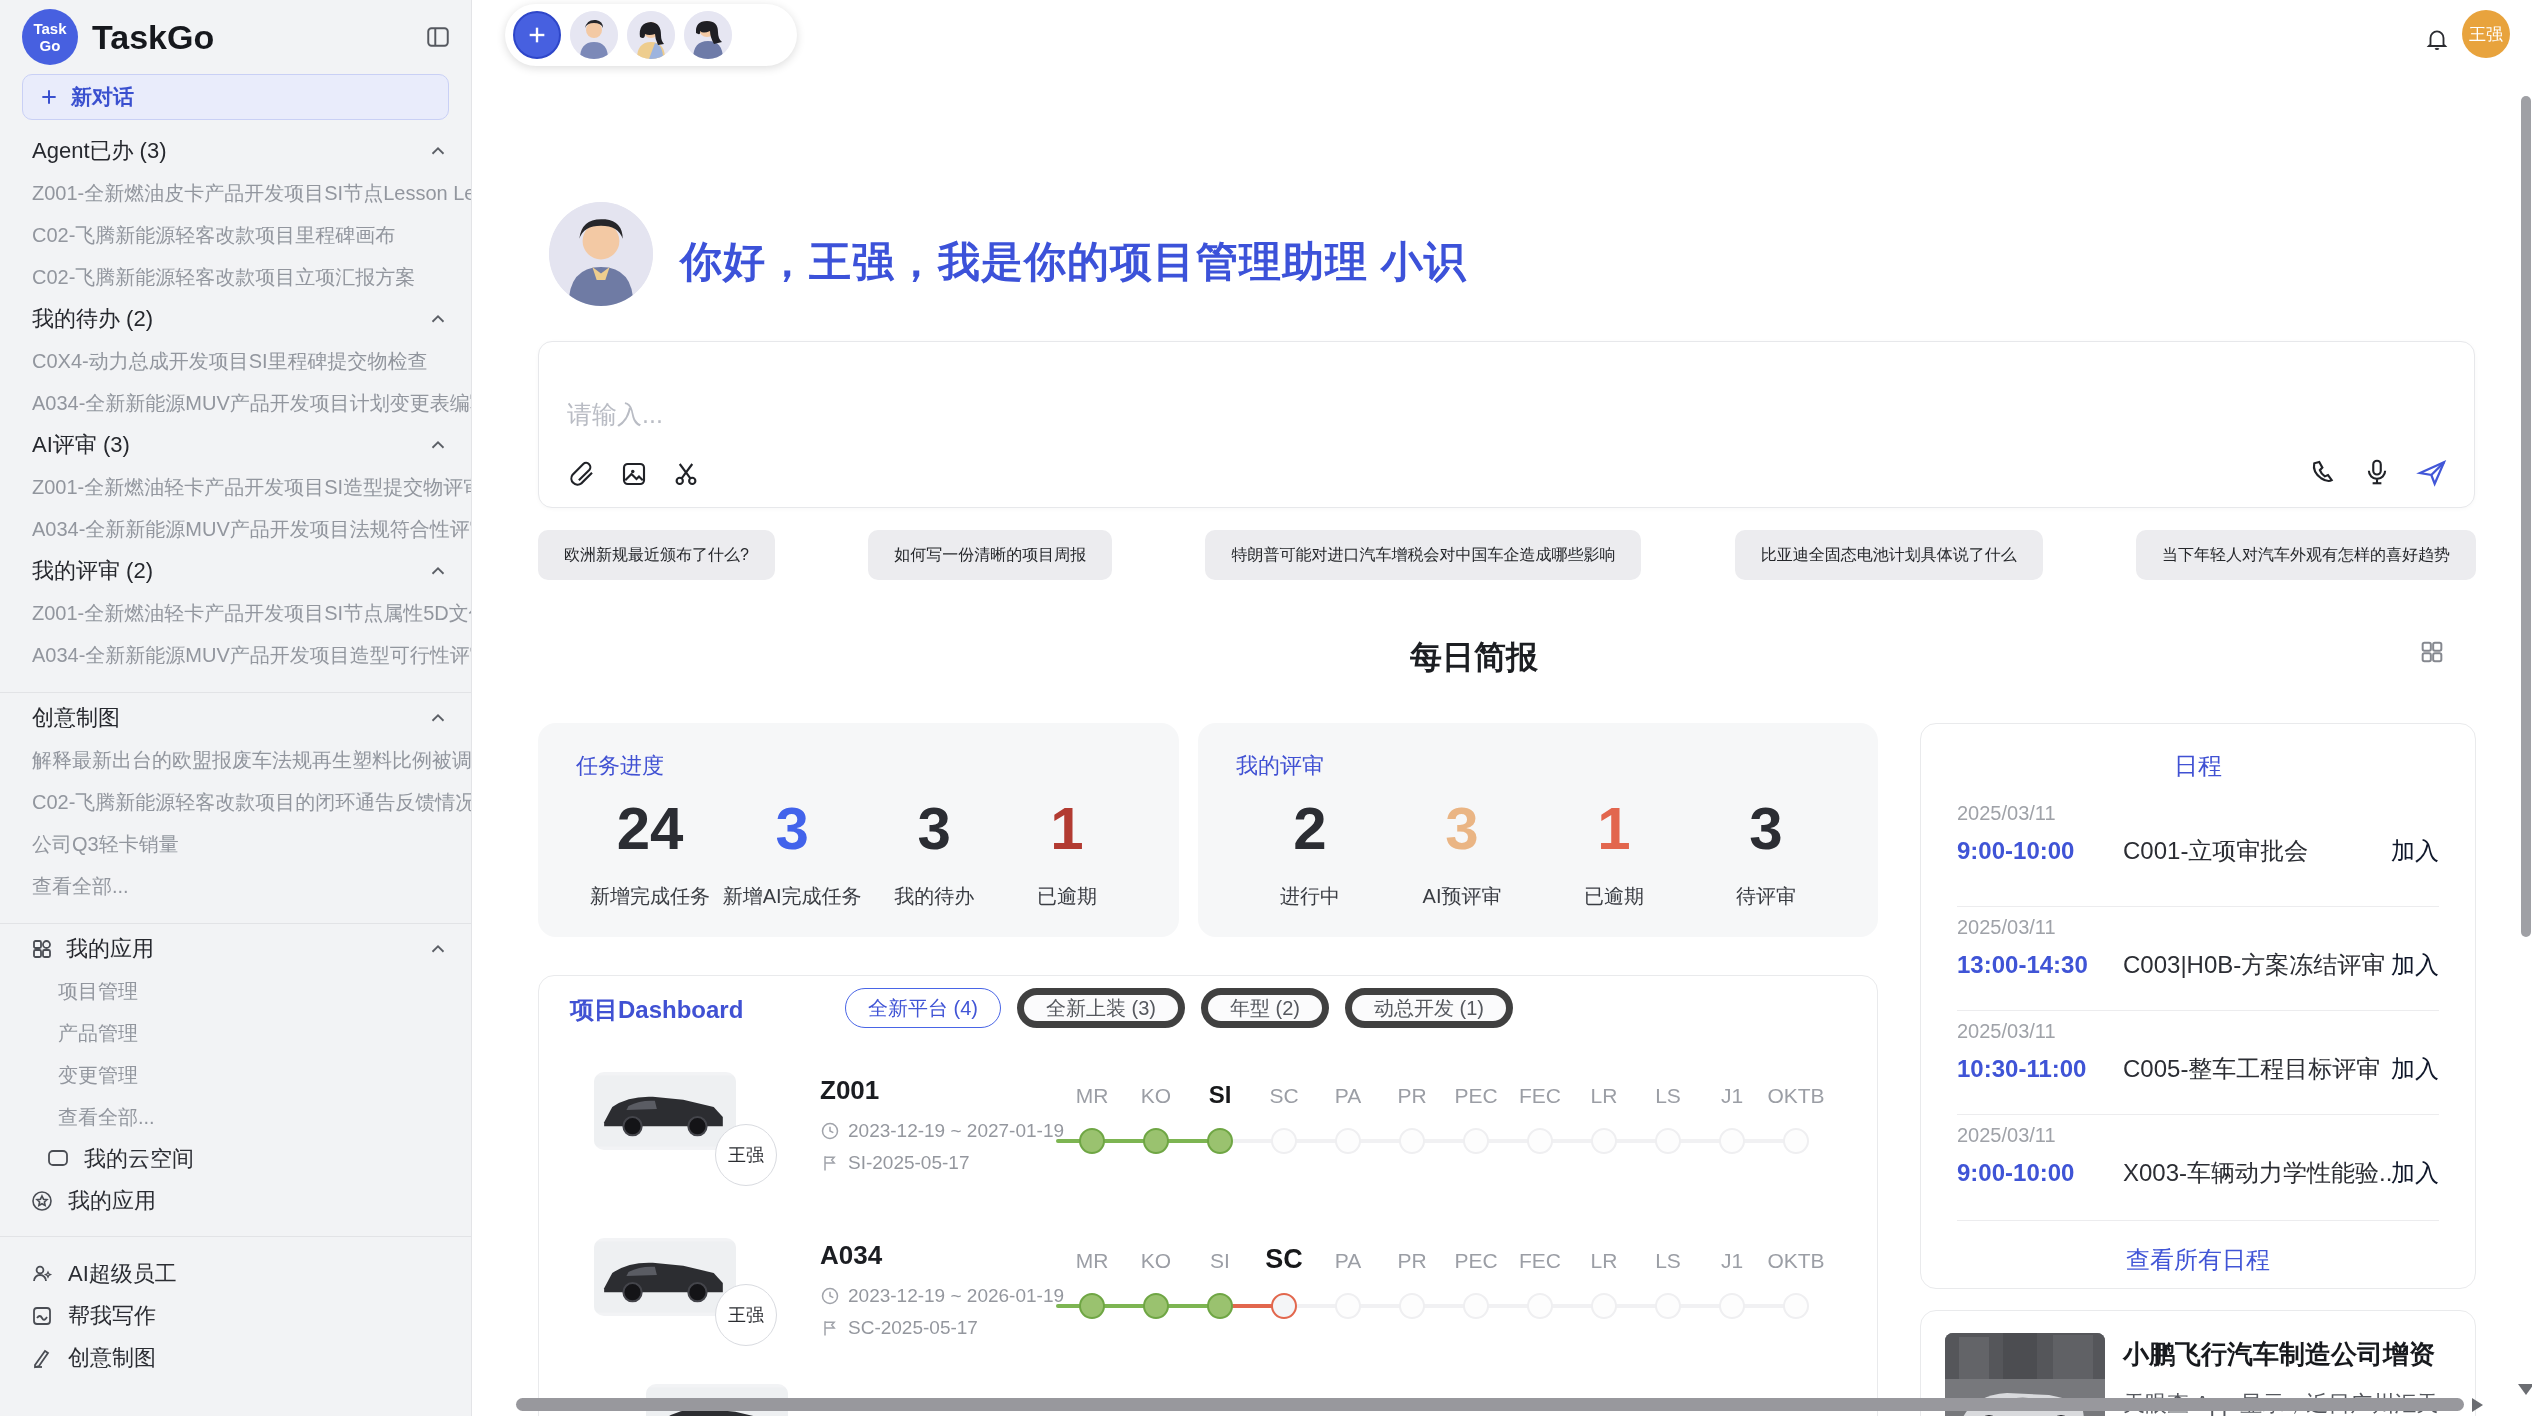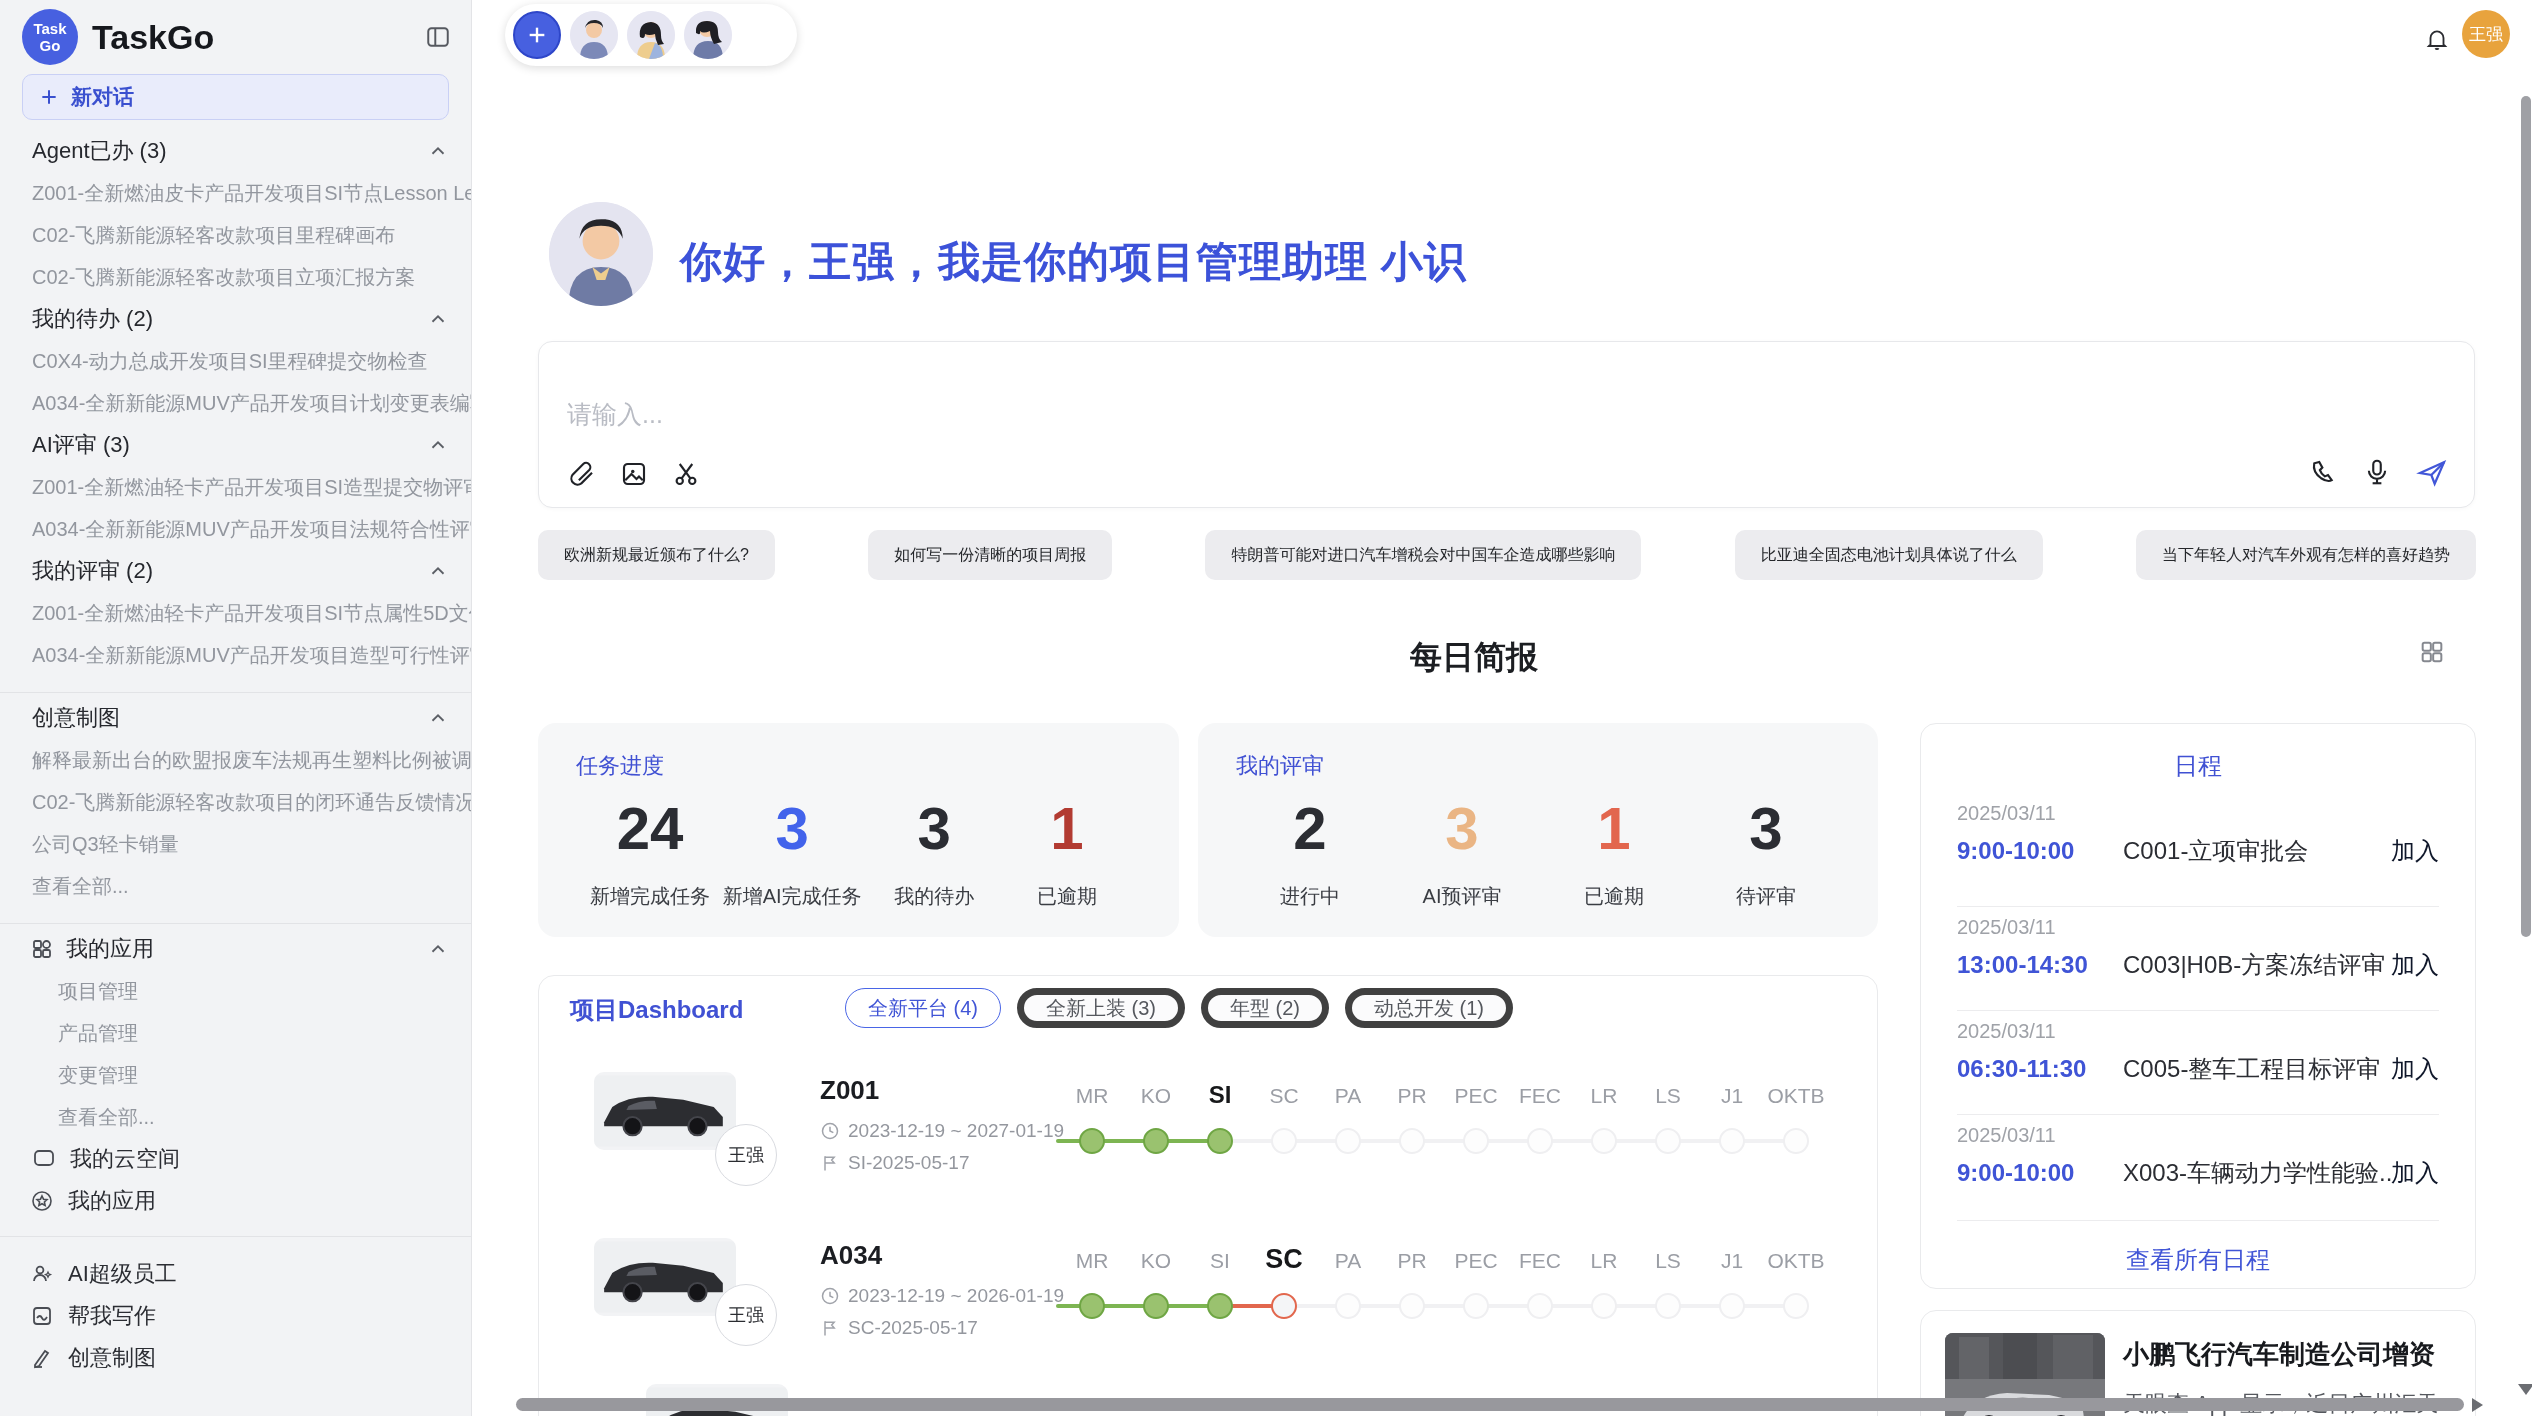--- a/index.html
+++ b/index.html
@@ -237,21 +237,21 @@
           <svg width="22" height="22" viewBox="0 0 24 24" fill="none" stroke="currentColor" stroke-width="2">
             <polyline points="6,15 12,9 18,15"></polyline>
           </svg>
         </span>
     </div>
     <div class="it sub">项目管理</div>
     <div class="it sub">产品管理</div>
     <div class="it sub">变更管理</div>
     <div class="it sub">查看全部...</div>
 
-    <div class="it toprow" style="padding-left:32px;">
+    <div class="it toprow" style="padding-left:46px;">
       <span class="ic">
           <svg width="24" height="24" viewBox="0 0 24 24" fill="none" stroke="currentColor" stroke-width="1.8">
             <path d="M3 8 a4 4 0 0 1 4-4 h10 a4 4 0 0 1 4 4 v6 a4 4 0 0 1-4 4 h-10 a4 4 0 0 1-4-4 z"></path>
           </svg>
         </span>
       <span>我的云空间</span>
     </div>
     <div class="it toprow" style="padding-left:30px;">
       <span class="ic">
           <svg width="24" height="24" viewBox="0 0 24 24" fill="none" stroke="currentColor" stroke-width="1.6">
@@ -609,21 +609,21 @@
       <span class="t">13:00-14:30</span>
       <span class="n">C003|H0B-方案冻结评审</span>
       <span class="j">加入</span>
     </div>
   </div>
   <div class="eline" style="top:286px;"></div>
 
   <div class="entry" style="top:296px;">
     <div class="d">2025/03/11</div>
     <div class="row">
-      <span class="t">06:30-11:30</span>
+      <span class="t">10:30-11:00</span>
       <span class="n">C005-整车工程目标评审</span>
       <span class="j">加入</span>
     </div>
   </div>
   <div class="eline" style="top:390px;"></div>
 
   <div class="entry" style="top:400px;">
     <div class="d">2025/03/11</div>
     <div class="row">
       <span class="t">9:00-10:00</span>

